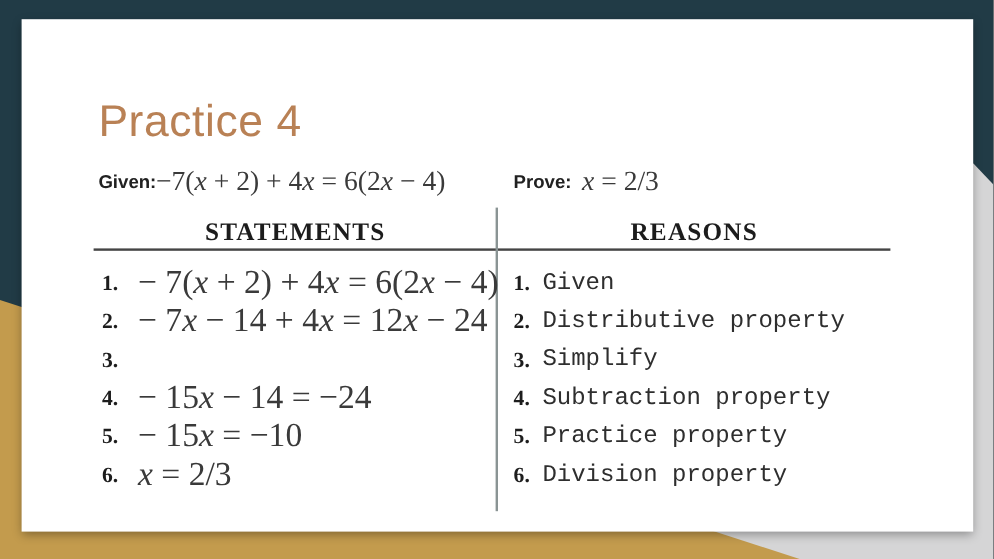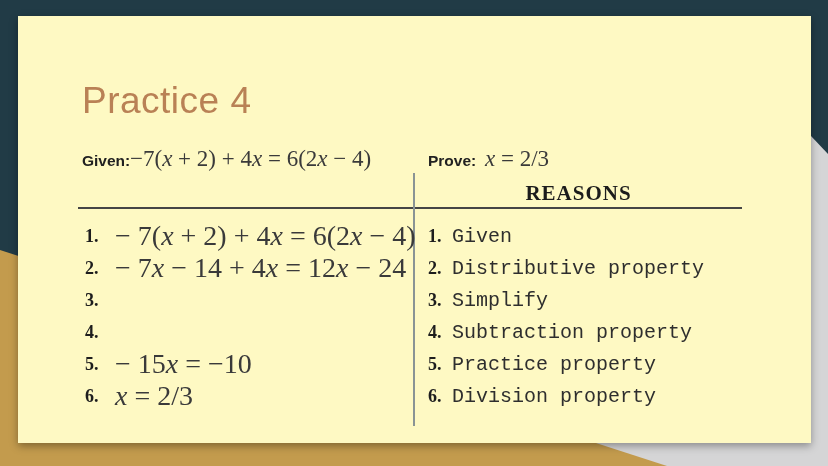--- a/index.html
+++ b/index.html
@@ -16,27 +16,27 @@
     position:absolute;inset:0;background:#d5d5d6;
     clip-path:polygon(811px 136px,828px 154px,828px 466px,300px 466px);
   }
   .bg-gold{
     position:absolute;inset:0;background:#c39b4d;
     clip-path:polygon(0 250px,667px 466px,0 466px);
   }
   
   .slide{
     position:absolute;left:18px;top:16px;width:793px;height:427px;
-    background:#fef9c3;box-shadow:0 3px 8px rgba(0,0,0,.35);
+    background:#ffffff;box-shadow:0 3px 8px rgba(0,0,0,.35);
   }
   .title{
     position:absolute;left:64px;top:64px;
     font-size:37px;font-weight:400;color:#b98155;letter-spacing:.5px;
   }
-  .gp-line{position:absolute;left:0;top:132px;width:100%;height:30px;}
+  .gp-line{position:absolute;left:0;top:124px;width:100%;height:30px;}
   .gp-label{
     position:absolute;top:4px;font-weight:bold;font-size:15.5px;color:#212121;
   }
   .gp-eq{
     position:absolute;top:-2px;font-family:"Liberation Serif",serif;
     font-size:23px;color:#3a3a3a;white-space:nowrap;text-align:center;
   }
   .lbl-given{left:64px;}
   .eq-given{left:112px;}
   .lbl-prove{left:410px;}
@@ -79,20 +79,21 @@
   <div class="slide">
     <div class="title">Practice 4</div>
 
     <div class="gp-line">
       <span class="gp-label lbl-given">Given:</span>
       <span class="gp-eq eq-given">−7(<i>x</i> + 2) + 4<i>x</i> = 6(2<i>x</i> − 4)</span>
       <span class="gp-label lbl-prove">Prove:</span>
       <span class="gp-eq eq-prove"><i>x</i> = 2/3</span>
     </div>
 
+    <div class="col-header hdr-statements">STATEMENTS</div>
     <div class="col-header hdr-reasons">REASONS</div>
     <div class="rule rule-left"></div>
     <div class="rule rule-right"></div>
     <div class="v-divider"></div>
 
     <div class="rows">
 
         <div class="prow">
           <span class="num s-num">1.</span>
           <span class="s-eq">− 7(<i>x</i> + 2) + 4<i>x</i> = 6(2<i>x</i> − 4)</span>
@@ -108,20 +109,21 @@
         </div>
 
         <div class="prow">
           <span class="num s-num">3.</span>
           <span class="num r-num">3.</span>
           <span class="r-text">Simplify</span>
         </div>
 
         <div class="prow">
           <span class="num s-num">4.</span>
+          <span class="s-eq">− 15<i>x</i> − 14 = −24</span>
           <span class="num r-num">4.</span>
           <span class="r-text">Subtraction property</span>
         </div>
 
         <div class="prow">
           <span class="num s-num">5.</span>
           <span class="s-eq">− 15<i>x</i> = −10</span>
           <span class="num r-num">5.</span>
           <span class="r-text">Practice property</span>
         </div>

